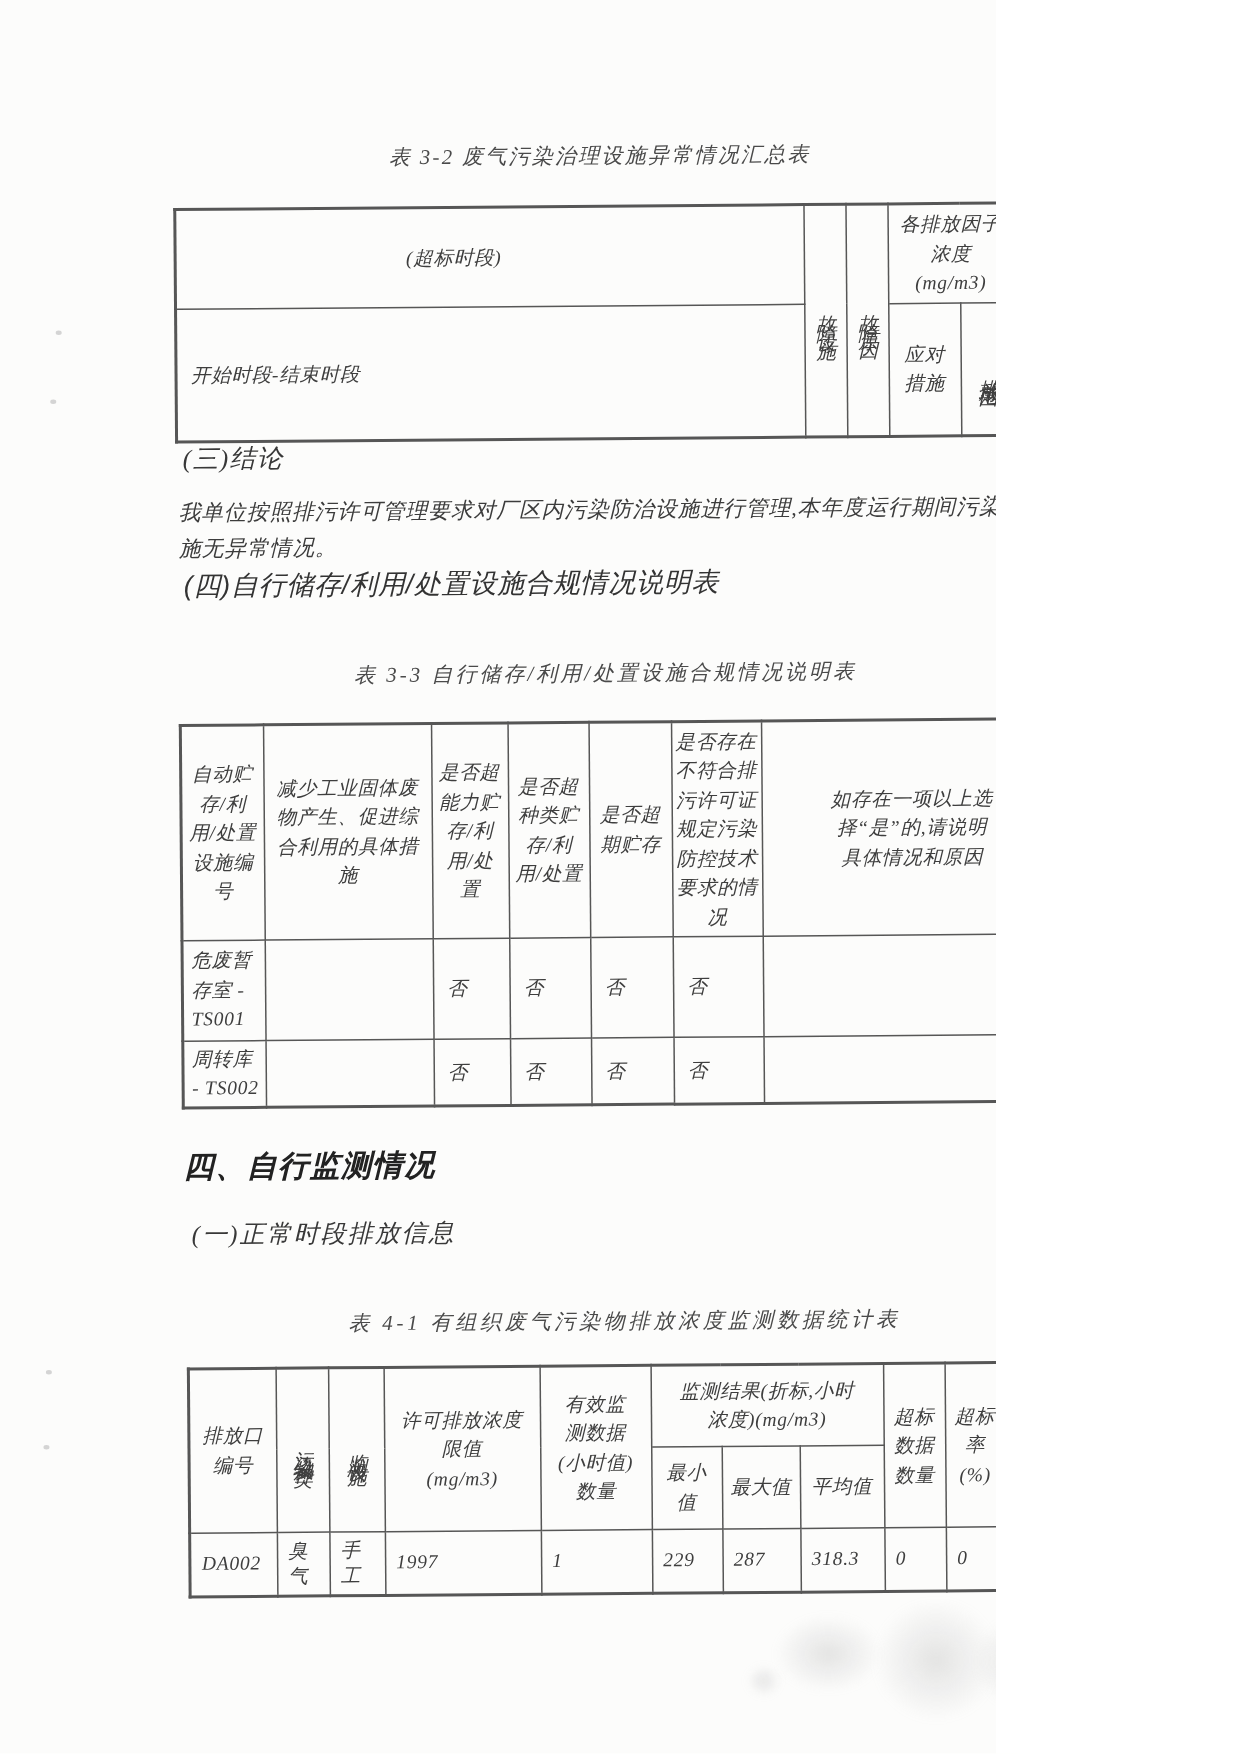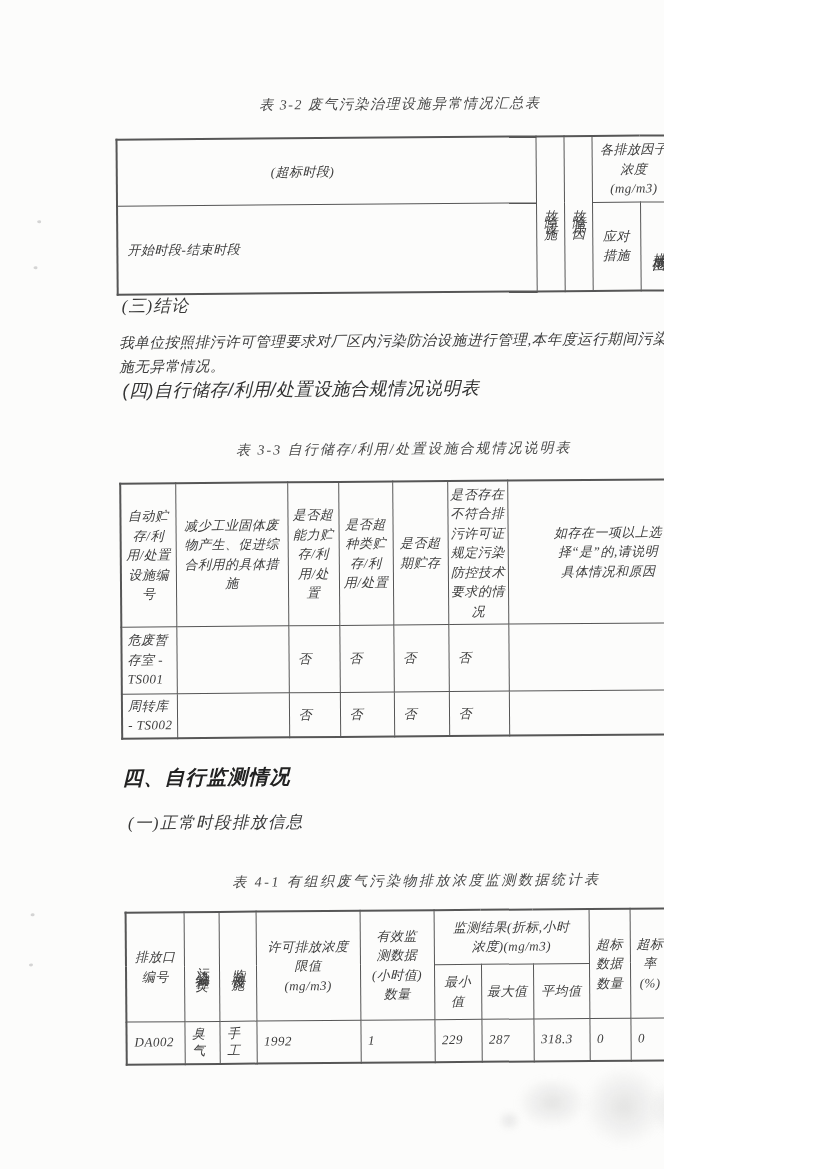--- a/index.html
+++ b/index.html
@@ -158,21 +158,21 @@
       </tr>
       <tr style="height:55px">
         <td>最小值</td>
         <td>最大值</td>
         <td>平均值</td>
       </tr>
       <tr style="height:43px">
         <td class="data-cell">DA002</td>
         <td class="data-cell">臭气</td>
         <td class="data-cell">手工</td>
-        <td class="data-cell">1992</td>
+        <td class="data-cell">1997</td>
         <td class="data-cell">1</td>
         <td class="data-cell">229</td>
         <td class="data-cell">287</td>
         <td class="data-cell">318.3</td>
         <td class="data-cell">0</td>
         <td class="data-cell">0</td>
         <td class="data-cell"></td>
       </tr>
     </tbody>
       </table>

